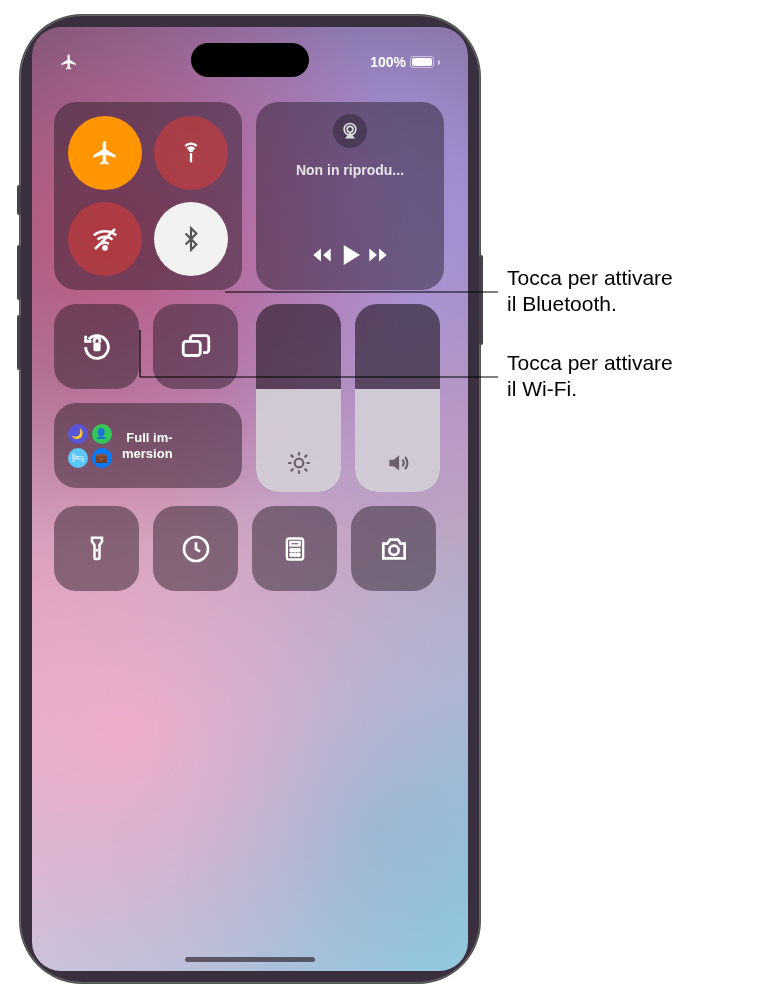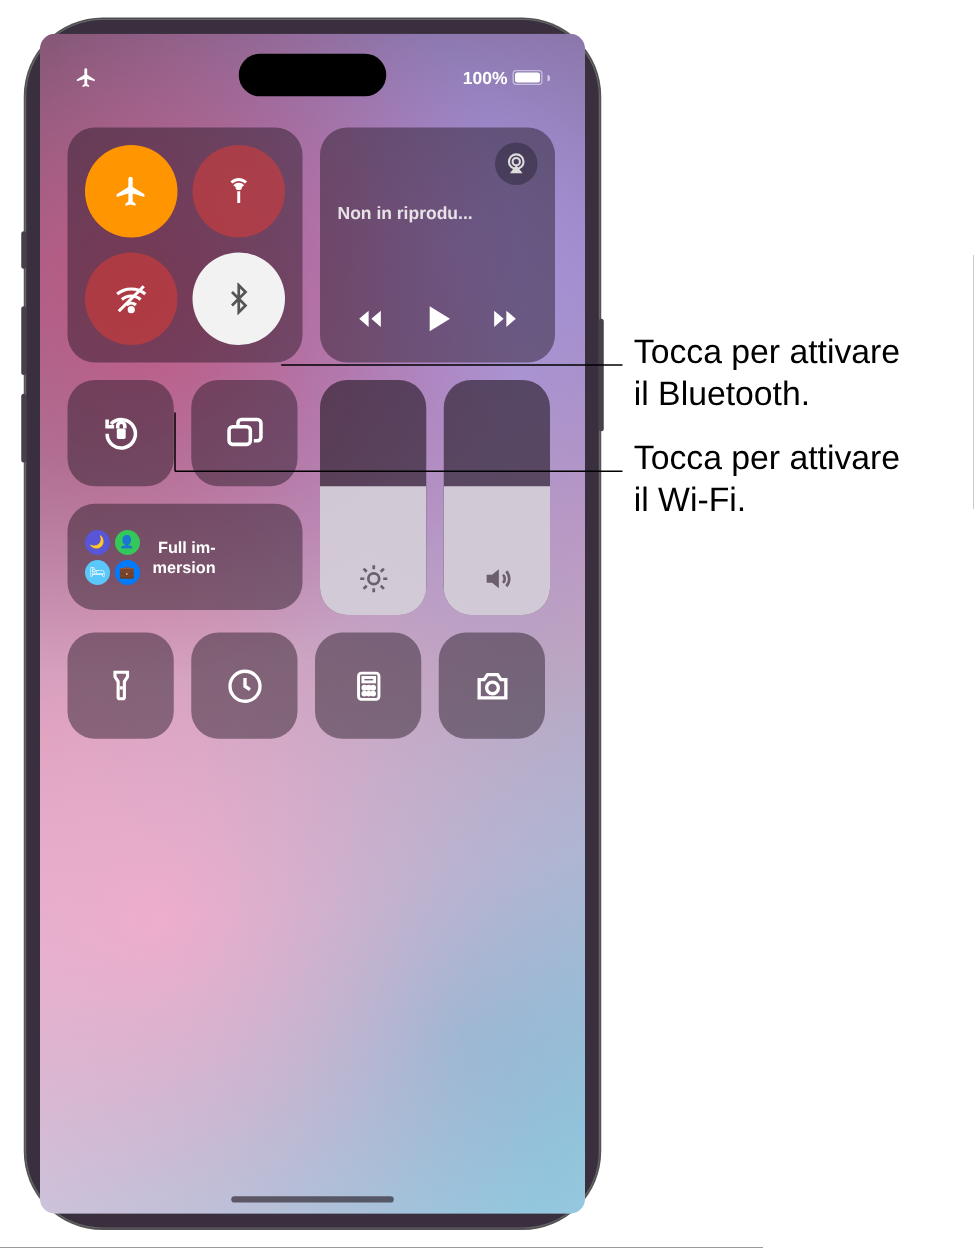--- a/index.html
+++ b/index.html
@@ -26,21 +26,21 @@
     background: #454049;
     border-radius: 2px;
   }
   .side-btn.left1 { left: -3px; top: 170px; width: 4px; height: 30px; }
   .side-btn.left2 { left: -3px; top: 230px; width: 4px; height: 55px; }
   .side-btn.left3 { left: -3px; top: 300px; width: 4px; height: 55px; }
   .side-btn.right1 { right: -3px; top: 240px; width: 4px; height: 90px; }
   .screen {
     width: 100%;
     height: 100%;
-    border-radius: 12px;
+    border-radius: 29px;
     overflow: hidden;
     position: relative;
     background:
       radial-gradient(circle at 18% 22%, rgba(200,80,120,0.85) 0%, rgba(200,80,120,0) 38%),
       radial-gradient(circle at 75% 18%, rgba(180,160,255,0.7) 0%, rgba(180,160,255,0) 42%),
       radial-gradient(circle at 22% 75%, rgba(255,170,200,0.75) 0%, rgba(255,170,200,0) 48%),
       radial-gradient(circle at 78% 85%, rgba(80,180,210,0.6) 0%, rgba(80,180,210,0) 48%),
       linear-gradient(170deg, #6f5a78 0%, #8e7ea0 25%, #cda0bd 55%, #d8b8d4 72%, #bcd4e6 100%);
   }
   .dynamic-island {
@@ -104,21 +104,21 @@
     justify-content: center;
     color: #fff;
   }
   .circle-orange { background: #ff9500; }
   .circle-red1 { background: rgba(220,60,55,0.55); }
   .circle-red2 { background: rgba(220,60,55,0.55); }
   .circle-white { background: #f2f2f2; color: #444; }
   .media-tile {
     width: 188px; height: 188px;
     padding: 12px 14px;
-    display: flex; flex-direction: column;
+    display: flex; flex-direction: column; align-items: center;
   }
   .media-top { display: flex; justify-content: flex-end; }
   .airplay-btn {
     width: 34px; height: 34px;
     border-radius: 50%;
     background: rgba(0,0,0,0.28);
     display: flex; align-items: center; justify-content: center;
     color: #ddd;
   }
   .media-title {
@@ -183,21 +183,21 @@
     background: rgba(40,30,40,0.65);
     border-radius: 3px;
   }
   
   .callout-line {
     position: absolute;
     stroke: #000; fill: none;
   }
   .callout-text {
     position: absolute;
-    font-size: 27px;
+    font-size: 21px;
     color: #000;
     line-height: 1.25;
   }
   svg.icon { display: block; }
 </style>
 </head>
 <body>
 
 <div class="phone-frame">
   <div class="side-btn left1"></div>

